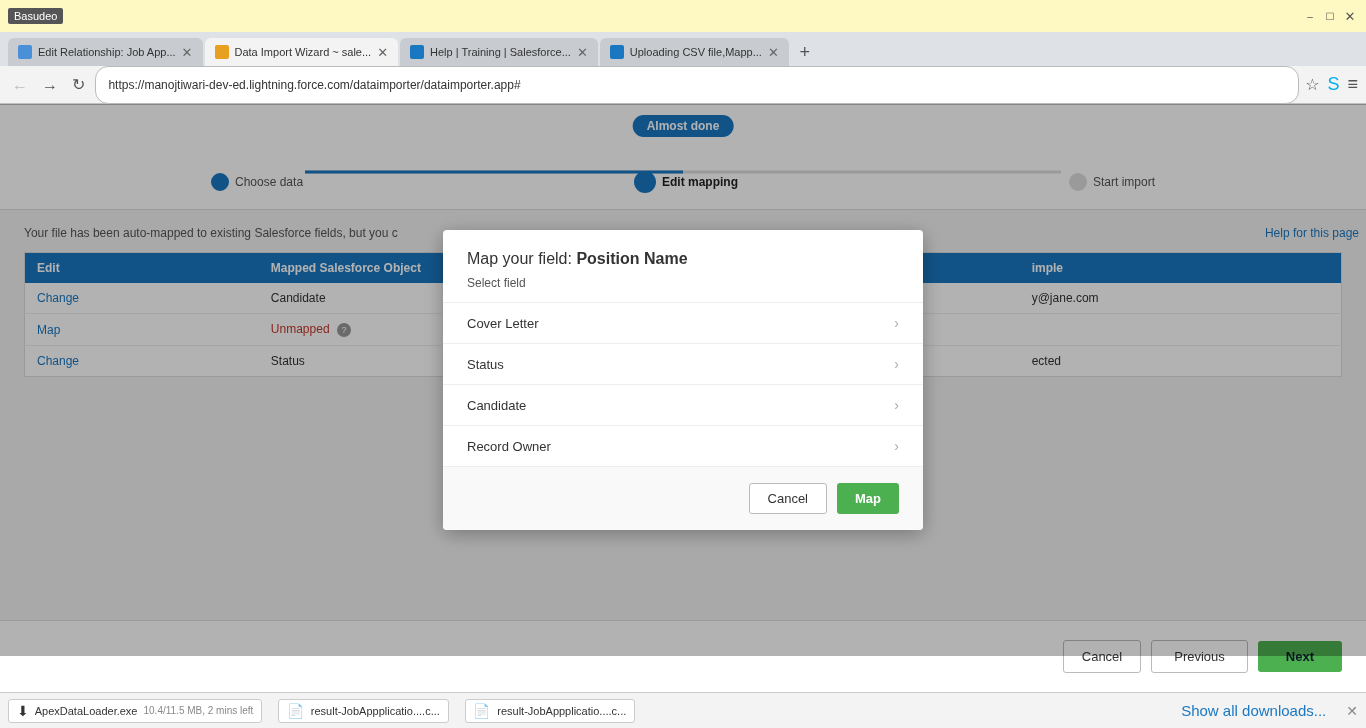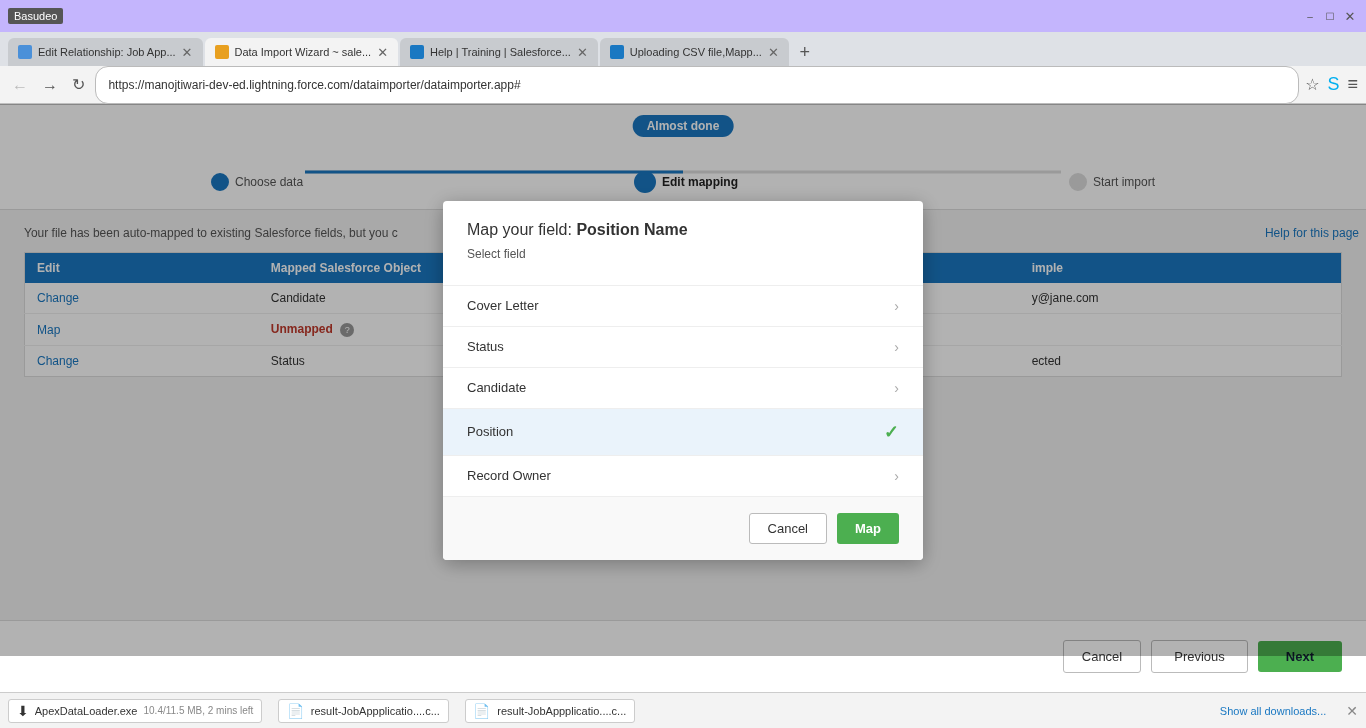--- a/index.html
+++ b/index.html
@@ -7,21 +7,21 @@
 
     
     .browser-chrome {
       background: #dee1e6;
       border-bottom: 1px solid #c0c0c0;
     }
     .title-bar {
       display: flex;
       align-items: center;
       height: 32px;
-      background: #c4b5fd;
+      background: #fef9c3;
       padding: 0 8px;
       justify-content: space-between;
     }
     .title-bar-left { display: flex; align-items: center; gap: 4px; }
     .window-controls { display: flex; gap: 4px; }
     .win-btn {
       width: 16px; height: 16px;
       display: flex; align-items: center; justify-content: center;
       font-size: 10px; cursor: pointer; border: none; background: transparent;
     }
@@ -152,41 +152,41 @@
     .help-link { position: absolute; top: 16px; right: 7px; color: #1a78c2; font-size: 12px; cursor: pointer; }
 
     
     .mapping-table { width: 100%; border-collapse: collapse; background: white; border: 1px solid #ddd; }
     .mapping-table th {
       background: #1a78c2; color: white; padding: 8px 12px; text-align: left; font-size: 12px; font-weight: 600;
     }
     .mapping-table td { padding: 8px 12px; border-bottom: 1px solid #eee; font-size: 12px; color: #333; }
     .mapping-table tr:last-child td { border-bottom: none; }
     .link-btn { color: #1a78c2; cursor: pointer; text-decoration: none; background: none; border: none; font-size: 12px; }
-    .unmapped { color: #c0392b; font-weight: 700; }
+    .unmapped { color: #c0392b; font-weight: 400; }
     .info-icon { display: inline-flex; align-items: center; justify-content: center; width: 14px; height: 14px; background: #999; color: white; border-radius: 50%; font-size: 9px; margin-left: 4px; cursor: pointer; }
 
     
     .modal-overlay {
       position: fixed;
       top: 104px;
       left: 0; right: 0; bottom: 72px;
       background: rgba(0,0,0,0.3);
       display: flex; align-items: center; justify-content: center;
       z-index: 100;
     }
     .modal {
       background: white;
       border-radius: 4px;
       width: 480px;
       box-shadow: 0 4px 20px rgba(0,0,0,0.3);
       overflow: hidden;
     }
     .modal-header {
-      padding: 20px 24px 24px;
+      padding: 20px 24px 12px;
       border-bottom: 1px solid #eee;
     }
     .modal-title { font-size: 16px; color: #333; }
     .modal-title strong { font-weight: 700; }
     .modal-select-label { font-size: 12px; color: #555; margin-top: 8px; }
     .modal-body { padding: 0; }
     .field-list { list-style: none; }
     .field-item {
       display: flex; align-items: center; justify-content: space-between;
       padding: 12px 24px;
@@ -248,21 +248,21 @@
     }
     .download-item {
       display: flex; align-items: center; gap: 6px;
       font-size: 11px; color: #333;
       background: white; border: 1px solid #ccc; border-radius: 3px;
       padding: 3px 8px; cursor: pointer;
     }
     .download-icon { font-size: 14px; }
     .dl-label { max-width: 130px; overflow: hidden; text-overflow: ellipsis; white-space: nowrap; }
     .dl-size { color: #888; font-size: 10px; }
-    .show-all-downloads { margin-left: auto; color: #1a78c2; font-size: 11px; cursor: pointer; }
+    .show-all-downloads { margin-left: auto; color: #1a78c2; font-size: 15px; cursor: pointer; }
     .dl-close { color: #888; font-size: 14px; cursor: pointer; margin-left: 4px; }
   </style>
 </head>
 <body>
 
 <div class="browser-chrome">
   <div class="title-bar">
     <div class="title-bar-left">
       <span class="user-badge">Basudeo</span>
     </div>
@@ -387,24 +387,20 @@
             <span class="field-arrow">›</span>
           </li>
           <li class="field-item">
             <span>Status</span>
             <span class="field-arrow">›</span>
           </li>
           <li class="field-item">
             <span>Candidate</span>
             <span class="field-arrow">›</span>
           </li>
-          <li class="field-item selected">
-            <span>Position</span>
-            <span class="field-check">✓</span>
-          </li>
           <li class="field-item">
             <span>Record Owner</span>
             <span class="field-arrow">›</span>
           </li>
         </ul>
       </div>
       <div class="modal-footer">
         <button class="btn-cancel">Cancel</button>
         <button class="btn-map">Map</button>
       </div>

